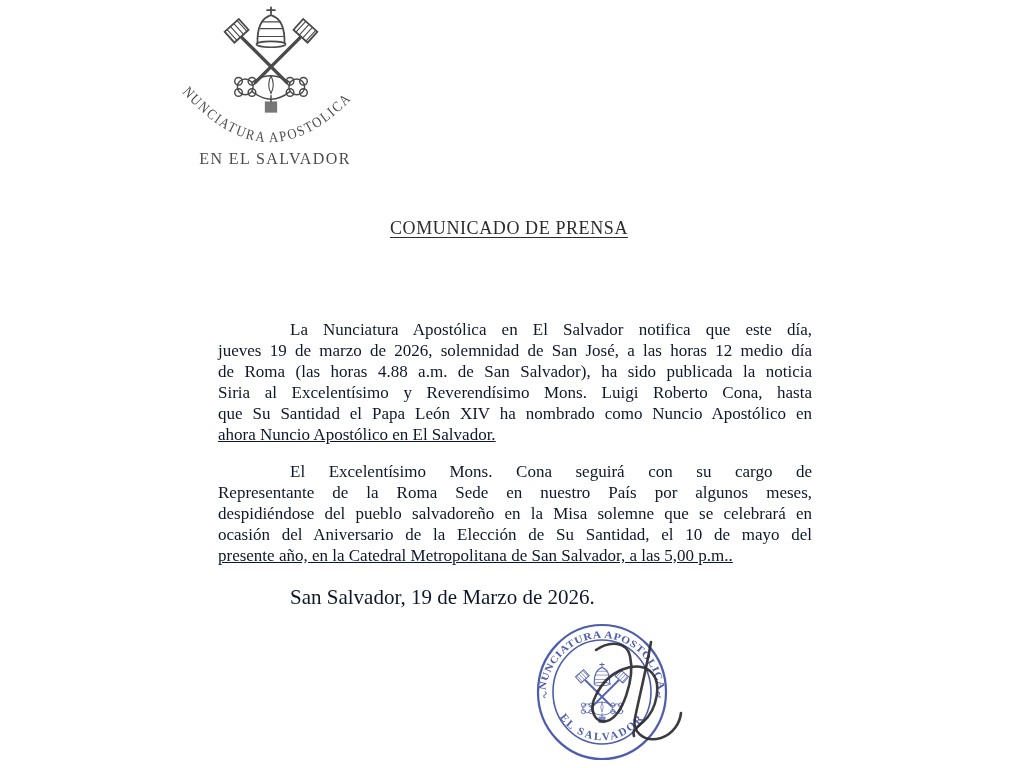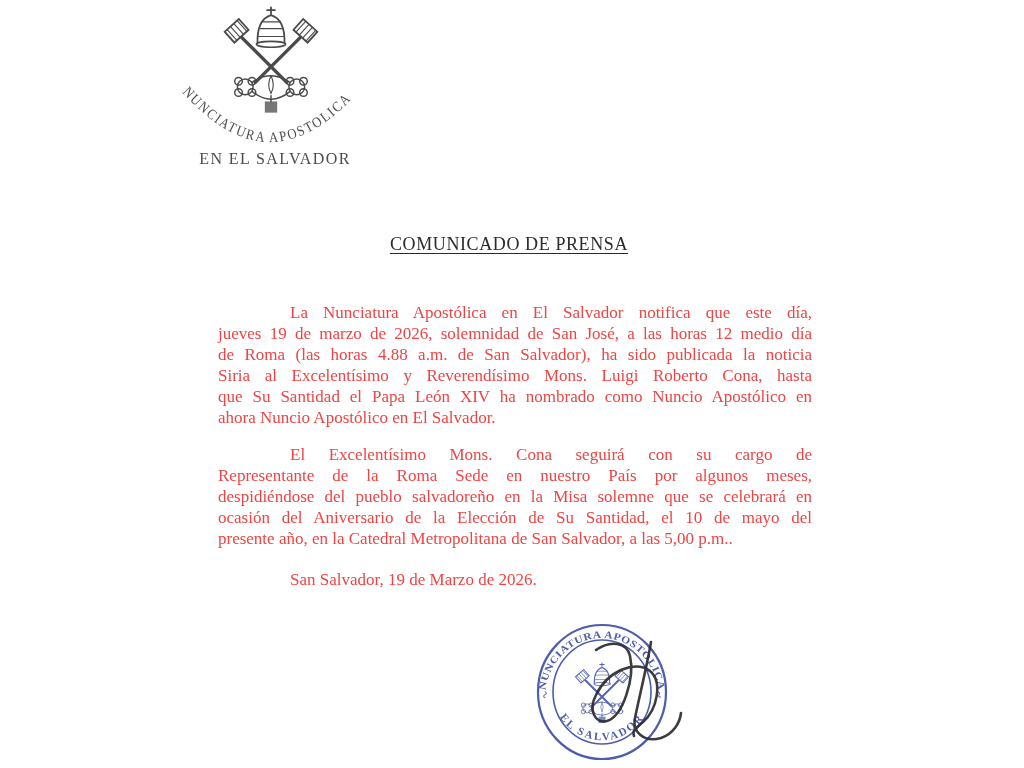--- a/index.html
+++ b/index.html
@@ -1,31 +1,31 @@
 <!DOCTYPE html>
 <html><head>
 <meta charset="utf-8">
 <style>
   html,body{margin:0;padding:0;background:#fff;}
   #page{position:relative;width:1024px;height:768px;background:#ffffff;overflow:hidden;
         font-family:"Liberation Serif", serif;color:#2d2d2d;}
   
   #letterhead{position:absolute;left:150px;top:0;width:300px;height:180px;}
   
-  #doc-title{position:absolute;left:509px;top:234px;transform:translateX(-50%);
+  #doc-title{position:absolute;left:509px;top:218px;transform:translateX(-50%);
              font-size:18px;letter-spacing:0.6px;color:#2b2b2b;white-space:nowrap;
              text-decoration:underline;text-underline-offset:3px;}
   
-  #body-block{position:absolute;left:218px;top:303px;width:594px;
-              font-size:17px;line-height:20.9px;color:#ef4444;}
+  #body-block{position:absolute;left:218px;top:320px;width:594px;
+              font-size:17px;line-height:20.9px;color:#0f172a;}
   .line{text-align:justify;text-align-last:justify;}
-  .line.end{text-align:right;text-align-last:left;}
+  .line.end{text-align:right;text-align-last:left;text-decoration:underline;}
   .line.indent{padding-left:72px;}
   .para-gap{height:17px;}
-  #dateline{margin-top:20px;padding-left:72px;font-size:17px;}
+  #dateline{margin-top:20px;padding-left:72px;font-size:21px;}
   
   #seal{position:absolute;left:530px;top:618px;width:170px;height:150px;}
   text{user-select:none;}
 </style>
 </head>
 <body>
 
 <div id="page">
 
   <svg width="0" height="0" style="position:absolute" aria-hidden="true">

